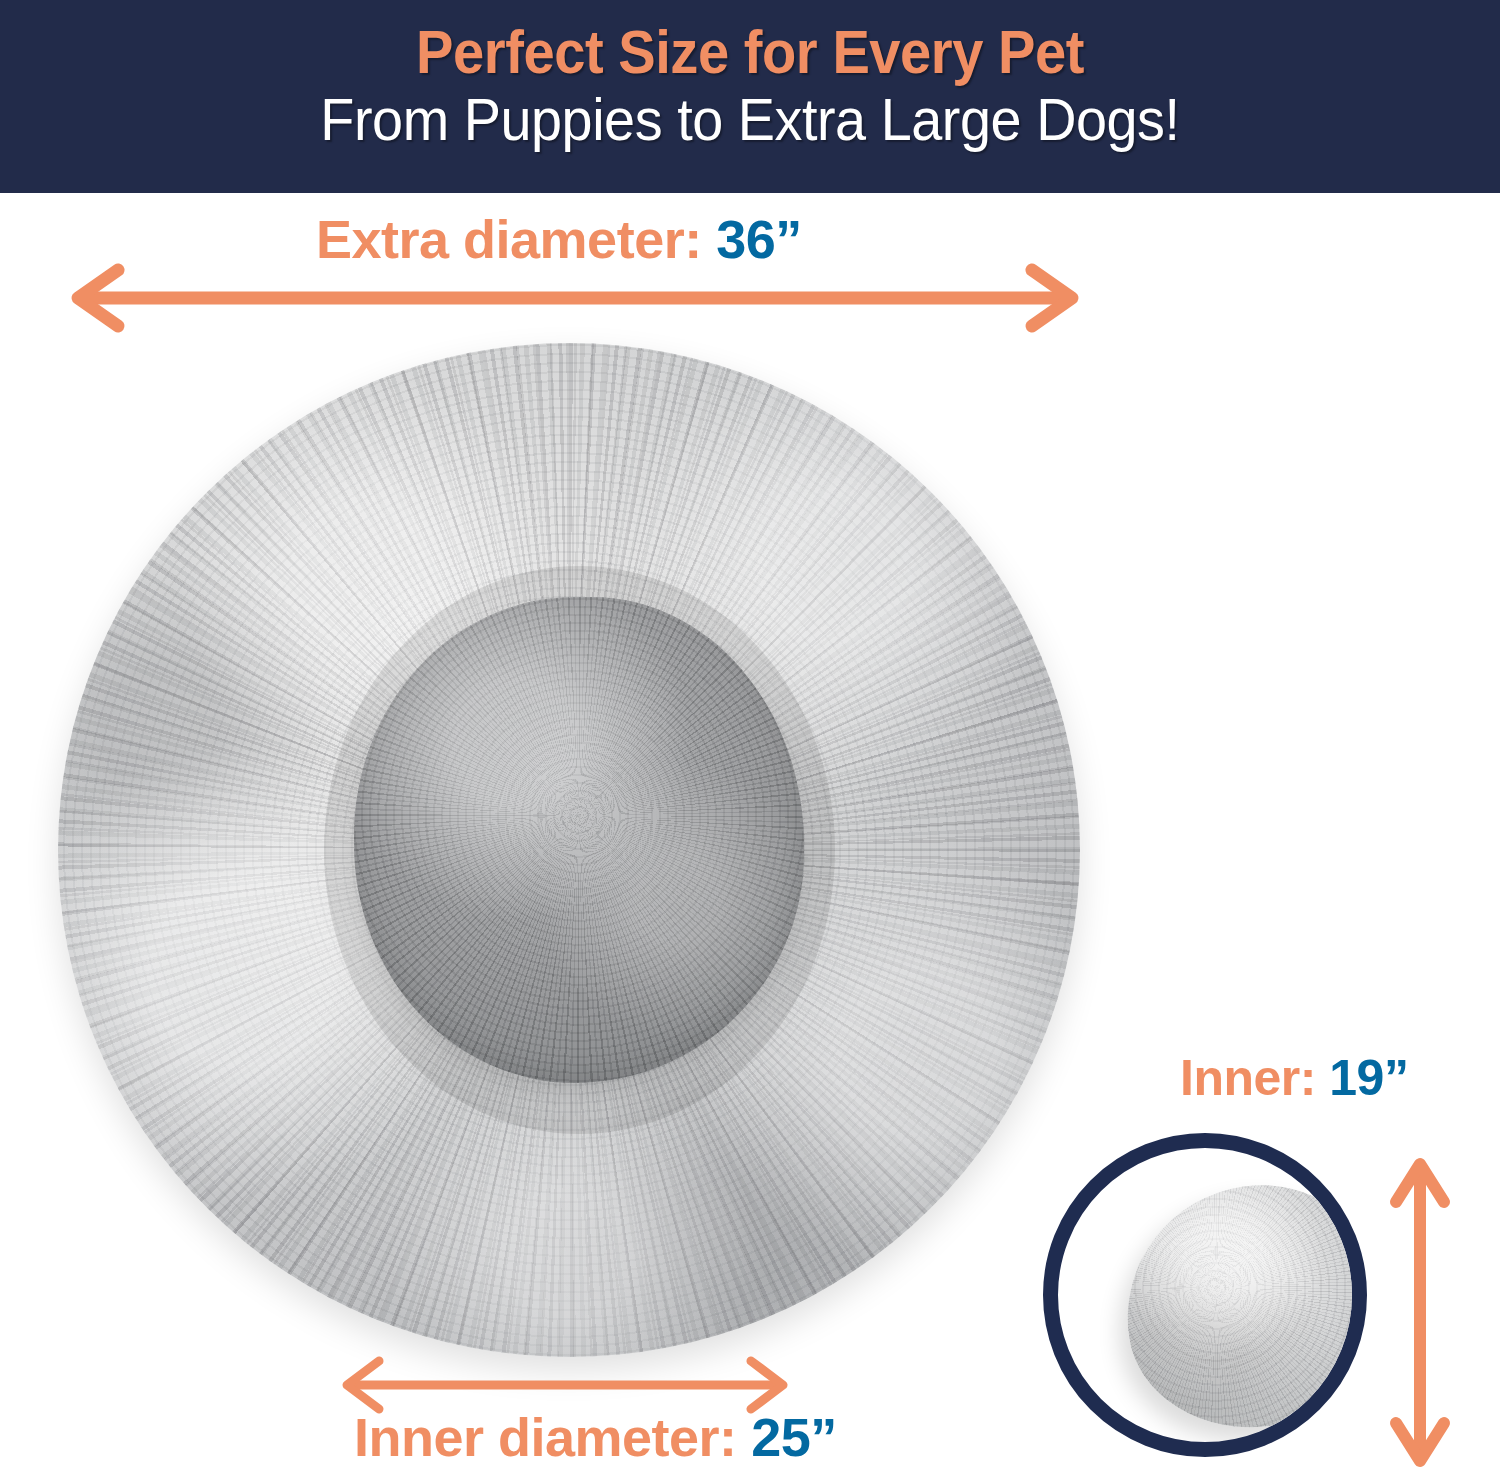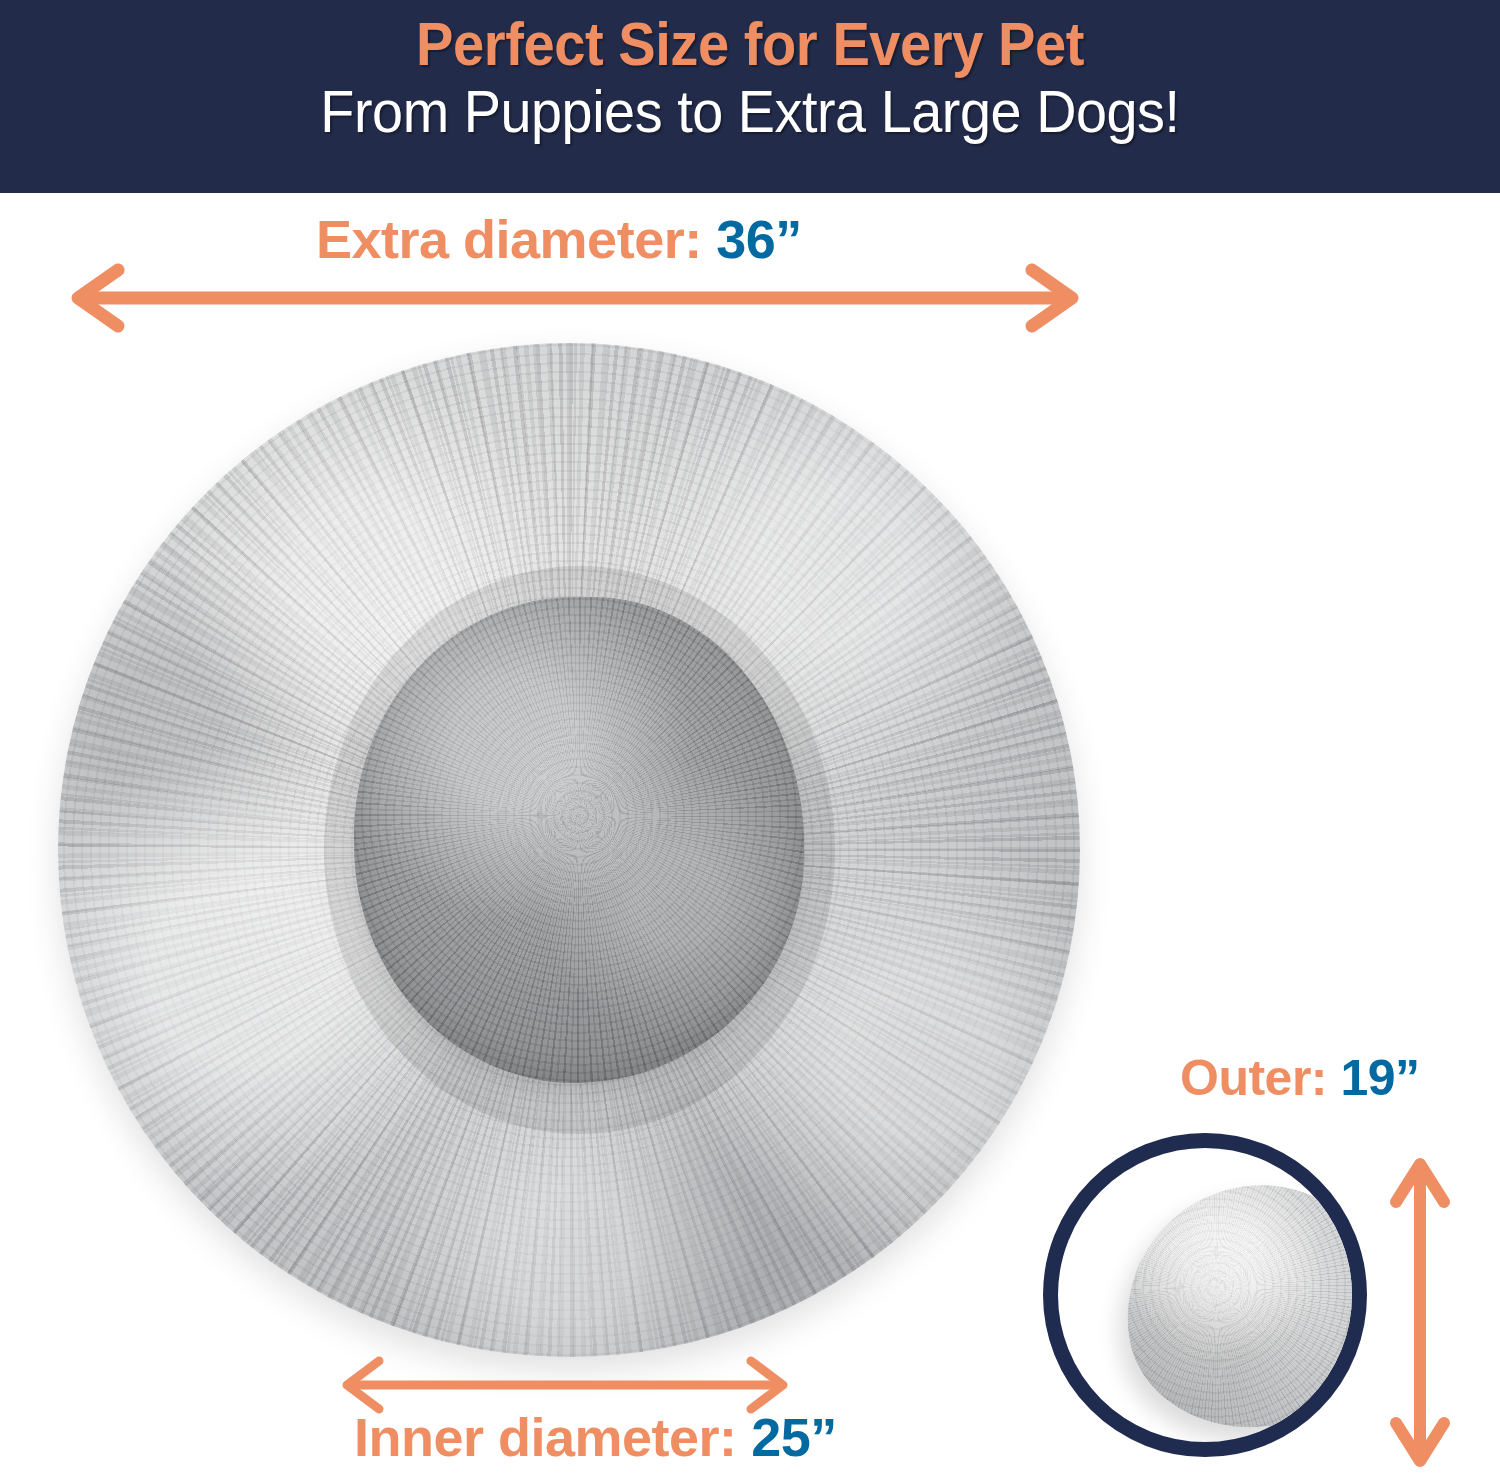--- a/index.html
+++ b/index.html
@@ -11,21 +11,21 @@
     overflow:hidden;
     position:relative;
   }
   #stage{position:relative;width:1500px;height:1475px;overflow:hidden;background:#fff;}
 
   
   .banner{
     position:absolute;left:0;top:0;width:1500px;height:193px;
     background:#222B4A;
     display:flex;flex-direction:column;align-items:center;justify-content:flex-start;
-    box-sizing:border-box;padding-top:12px;
+    box-sizing:border-box;padding-top:20px;
   }
   .banner-title{
     font-size:61px;font-weight:bold;letter-spacing:-0.5px;
     color:#F08E63;line-height:1.05;
     transform:scaleX(0.92);transform-origin:center center;
     white-space:nowrap;
     text-shadow:2px 2px 2px rgba(0,0,0,0.35);
   }
   .banner-sub{
     font-size:60px;font-weight:normal;letter-spacing:-0.5px;
@@ -233,21 +233,21 @@
       <polyline points="44,6 12,30 44,54"></polyline>
       <polyline points="416,6 448,30 416,54"></polyline>
     </g>
   </svg>
 
   <div class="dim-label" id="inner-label">
     <span>Inner diameter:</span><span>&nbsp;</span><span class="num">25”</span>
   </div>
 
   <div class="dim-label" id="height-label">
-    <span>Outer:</span><span>&nbsp;</span><span class="num">19”</span>
+    <span>Inner:</span><span>&nbsp;</span><span class="num">19”</span>
   </div>
 
   <div id="side-view">
     <div class="pillow">
       <div class="pfur a"></div>
       <div class="pfur b"></div>
       <div class="phigh"></div>
     </div>
   </div>
 

